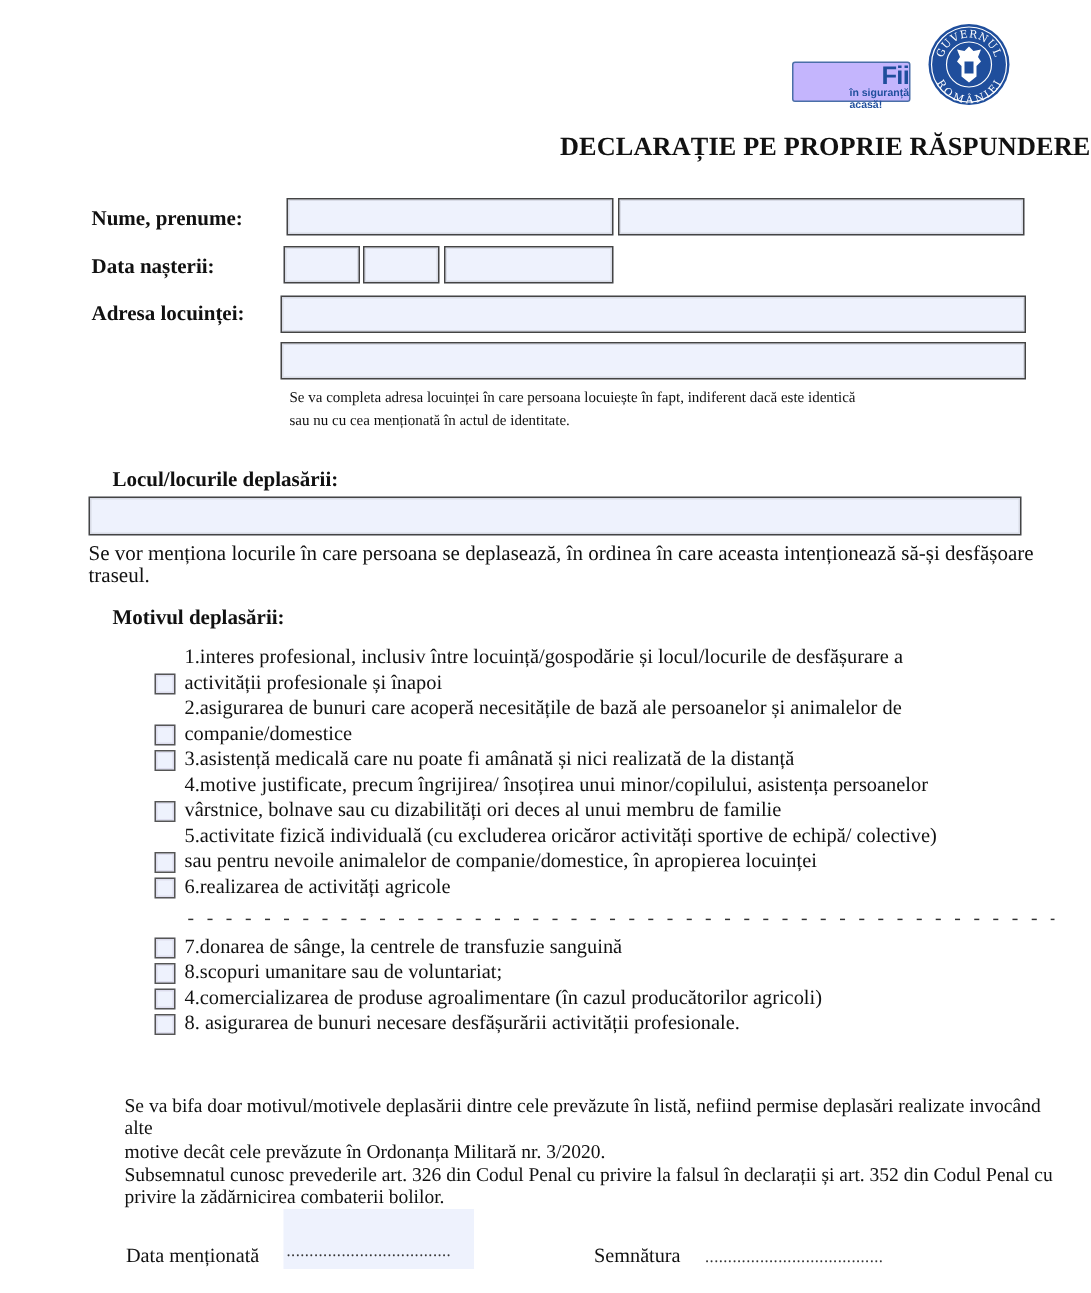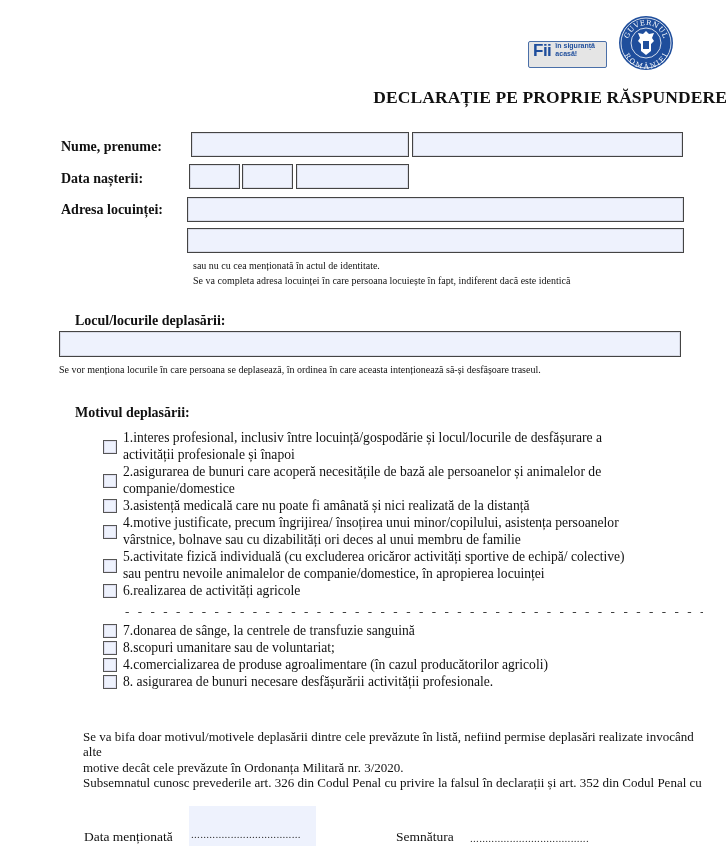--- a/index.html
+++ b/index.html
@@ -2,36 +2,36 @@
 <html><head>
 <meta charset="utf-8">
 <style>
   html, body { margin: 0; padding: 0; background: #ffffff; }
   body { width: 727px; height: 862px; position: relative; overflow: hidden;
          font-family: "Liberation Serif", "DejaVu Serif", serif; color: #111; }
   .abs { position: absolute; }
 
   
   .fii-badge { left: 528px; top: 41px; width: 77px; height: 25px; border: 1px solid #4a6fa8;
-               border-radius: 2px; background: #e5e5e5; display: flex; align-items: flex-start; }
+               border-radius: 2px; background: #c4b5fd; display: flex; align-items: flex-end; flex-direction: column; }
   .fii-badge .fii { font-family: "Liberation Sans", sans-serif; font-weight: bold; color: #1f4e9c;
                     font-size: 17px; margin-left: 4px; letter-spacing: -0.5px; line-height: 1; }
   .fii-badge .sub { font-family: "Liberation Sans", sans-serif; font-weight: bold; color: #1f4e9c;
                     font-size: 7px; line-height: 8px; margin-left: 4px; }
   .crest { left: 618px; top: 15px; width: 56px; height: 56px; }
 
   .title { left: 0; width: 727px; top: 87px; text-align: right; font-weight: bold; font-size: 17.5px; letter-spacing: 0.1px; }
 
   .lbl { font-weight: bold; font-size: 14px; }
   .box { background: #eef2fd; border: 1px solid #444; box-shadow: inset 0 0 0 1px #d8dbe6; box-sizing: border-box; }
   .note { font-size: 10px; line-height: 15px; color: #111; }
   .sect { font-weight: bold; font-size: 14px; margin-left: 16px; }
 
   .reasons { left: 103px; top: 429px; width: 600px; }
-  .reason { display: flex; align-items: center; font-size: 13.6px; line-height: 17px; margin-bottom: 0px; }
+  .reason { display: flex; align-items: flex-end; font-size: 13.6px; line-height: 17px; margin-bottom: 0px; }
   .chk { flex: 0 0 auto; width: 14px; height: 14px; border: 1px solid #555; background: #eef2fd;
          box-sizing: border-box; margin-right: 6px; margin-top: 1px; box-shadow: inset 0 0 0 1px #dde; }
   .dashes { height: 17px; font-size: 13px; letter-spacing: 2.6px; color: #333; padding-left: 22px; overflow: hidden; white-space: nowrap; line-height: 17px; }
 
   .footnote { left: 83px; top: 729px; width: 620px; font-size: 13px; line-height: 15.3px; }
 
   .sig { font-size: 13.5px; }
   .dots { letter-spacing: 0.3px; font-size: 11px; color: #333; }
 </style>
 </head>
@@ -73,27 +73,27 @@
 
 <div class="abs lbl" style="left:61px; top:171px;">Data nașterii:</div>
 <div class="abs box" style="left:189px; top:164px; width:51px; height:25px;"><span></span></div>
 <div class="abs box" style="left:242px; top:164px; width:51px; height:25px;"><span></span></div>
 <div class="abs box" style="left:296px; top:164px; width:113px; height:25px;"><span></span></div>
 
 <div class="abs lbl" style="left:61px; top:202px;">Adresa locuinței:</div>
 <div class="abs box" style="left:187px; top:197px; width:497px; height:25px;"><span></span></div>
 <div class="abs box" style="left:187px; top:228px; width:497px; height:25px;"><span></span></div>
 <div class="abs note" style="left:193px; top:258px; width:500px;">
+  <div>Se va completa adresa locuinței în care persoana locuiește în fapt, indiferent dacă este identică</div>
   <div>sau nu cu cea menționată în actul de identitate.</div>
-  <div>Se va completa adresa locuinței în care persoana locuiește în fapt, indiferent dacă este identică</div>
 </div>
 
 <div class="abs sect" style="left:59px; top:313px;">Locul/locurile deplasării:</div>
 <div class="abs box" style="left:59px; top:331px; width:622px; height:26px;"><span></span></div>
-<div class="abs note" style="left:59px; top:362px; width:660px; font-size:10px;">Se vor menționa locurile în care persoana se deplasează, în ordinea în care aceasta intenționează să-și desfășoare traseul.</div>
+<div class="abs note" style="left:59px; top:362px; width:660px; font-size:14px;">Se vor menționa locurile în care persoana se deplasează, în ordinea în care aceasta intenționează să-și desfășoare traseul.</div>
 
 <div class="abs sect" style="left:59px; top:405px;">Motivul deplasării:</div>
 
 <div class="abs reasons">
   <div class="reason">
     <span class="chk"></span>
     <span><span>1.interes profesional, inclusiv între locuință/gospodărie și locul/locurile de desfășurare a</span><br><span>activității profesionale și înapoi</span></span>
   </div>
   <div class="reason">
     <span class="chk"></span>
@@ -131,20 +131,21 @@
   <div class="reason">
     <span class="chk"></span>
     <span>8. asigurarea de bunuri necesare desfășurării activității profesionale.</span>
   </div>
 </div>
 
 <div class="abs footnote">
   <div>Se va bifa doar motivul/motivele deplasării dintre cele prevăzute în listă, nefiind permise deplasări realizate invocând alte</div>
   <div>motive decât cele prevăzute în Ordonanța Militară nr. 3/2020.</div>
   <div>Subsemnatul cunosc prevederile art. 326 din Codul Penal cu privire la falsul în declarații și art. 352 din Codul Penal cu</div>
+  <div>privire la zădărnicirea combaterii bolilor.</div>
 </div>
 
 <div class="abs sig" style="left:84px; top:829px;">Data menționată</div>
 <div class="abs" style="left:189px; top:806px; width:127px; height:40px; background:#eef2fd;">
   <span class="dots" style="position:absolute; left:2px; bottom:6px;">....................................</span>
   <span></span>
 </div>
 <div class="abs sig" style="left:396px; top:829px;">Semnătura</div>
 <div class="abs dots" style="left:470px; top:832px;">.......................................</div>
 

